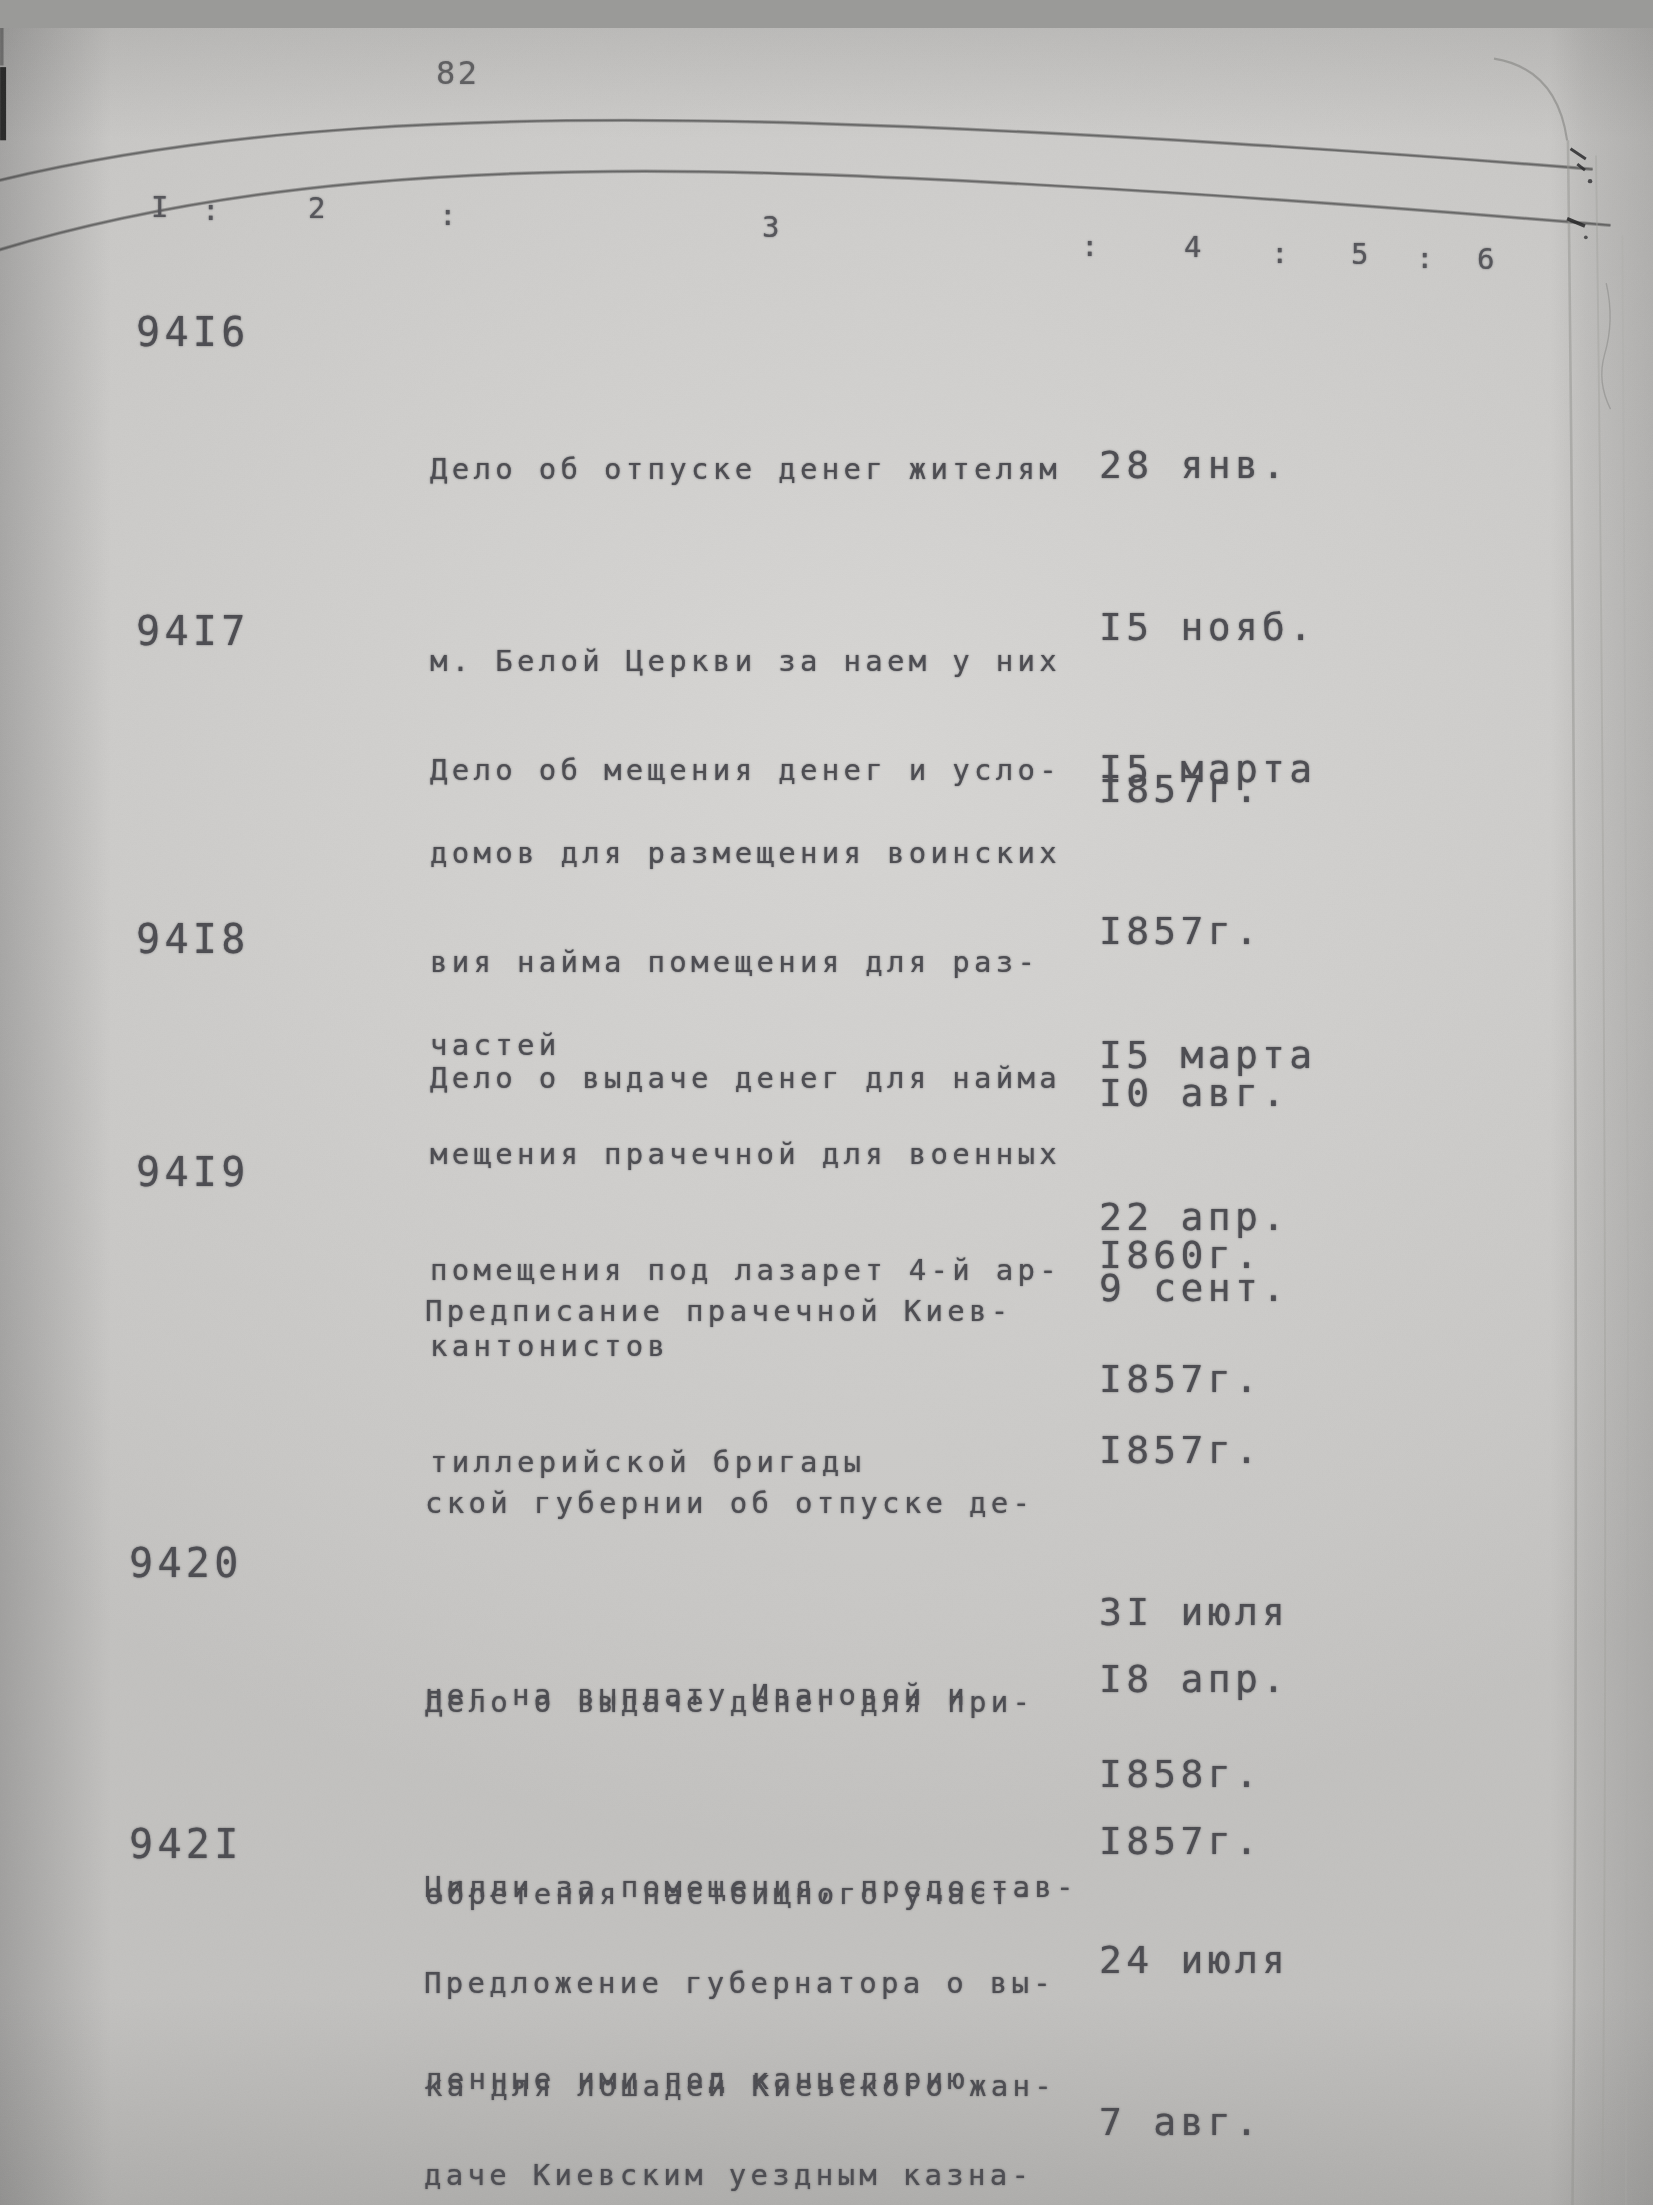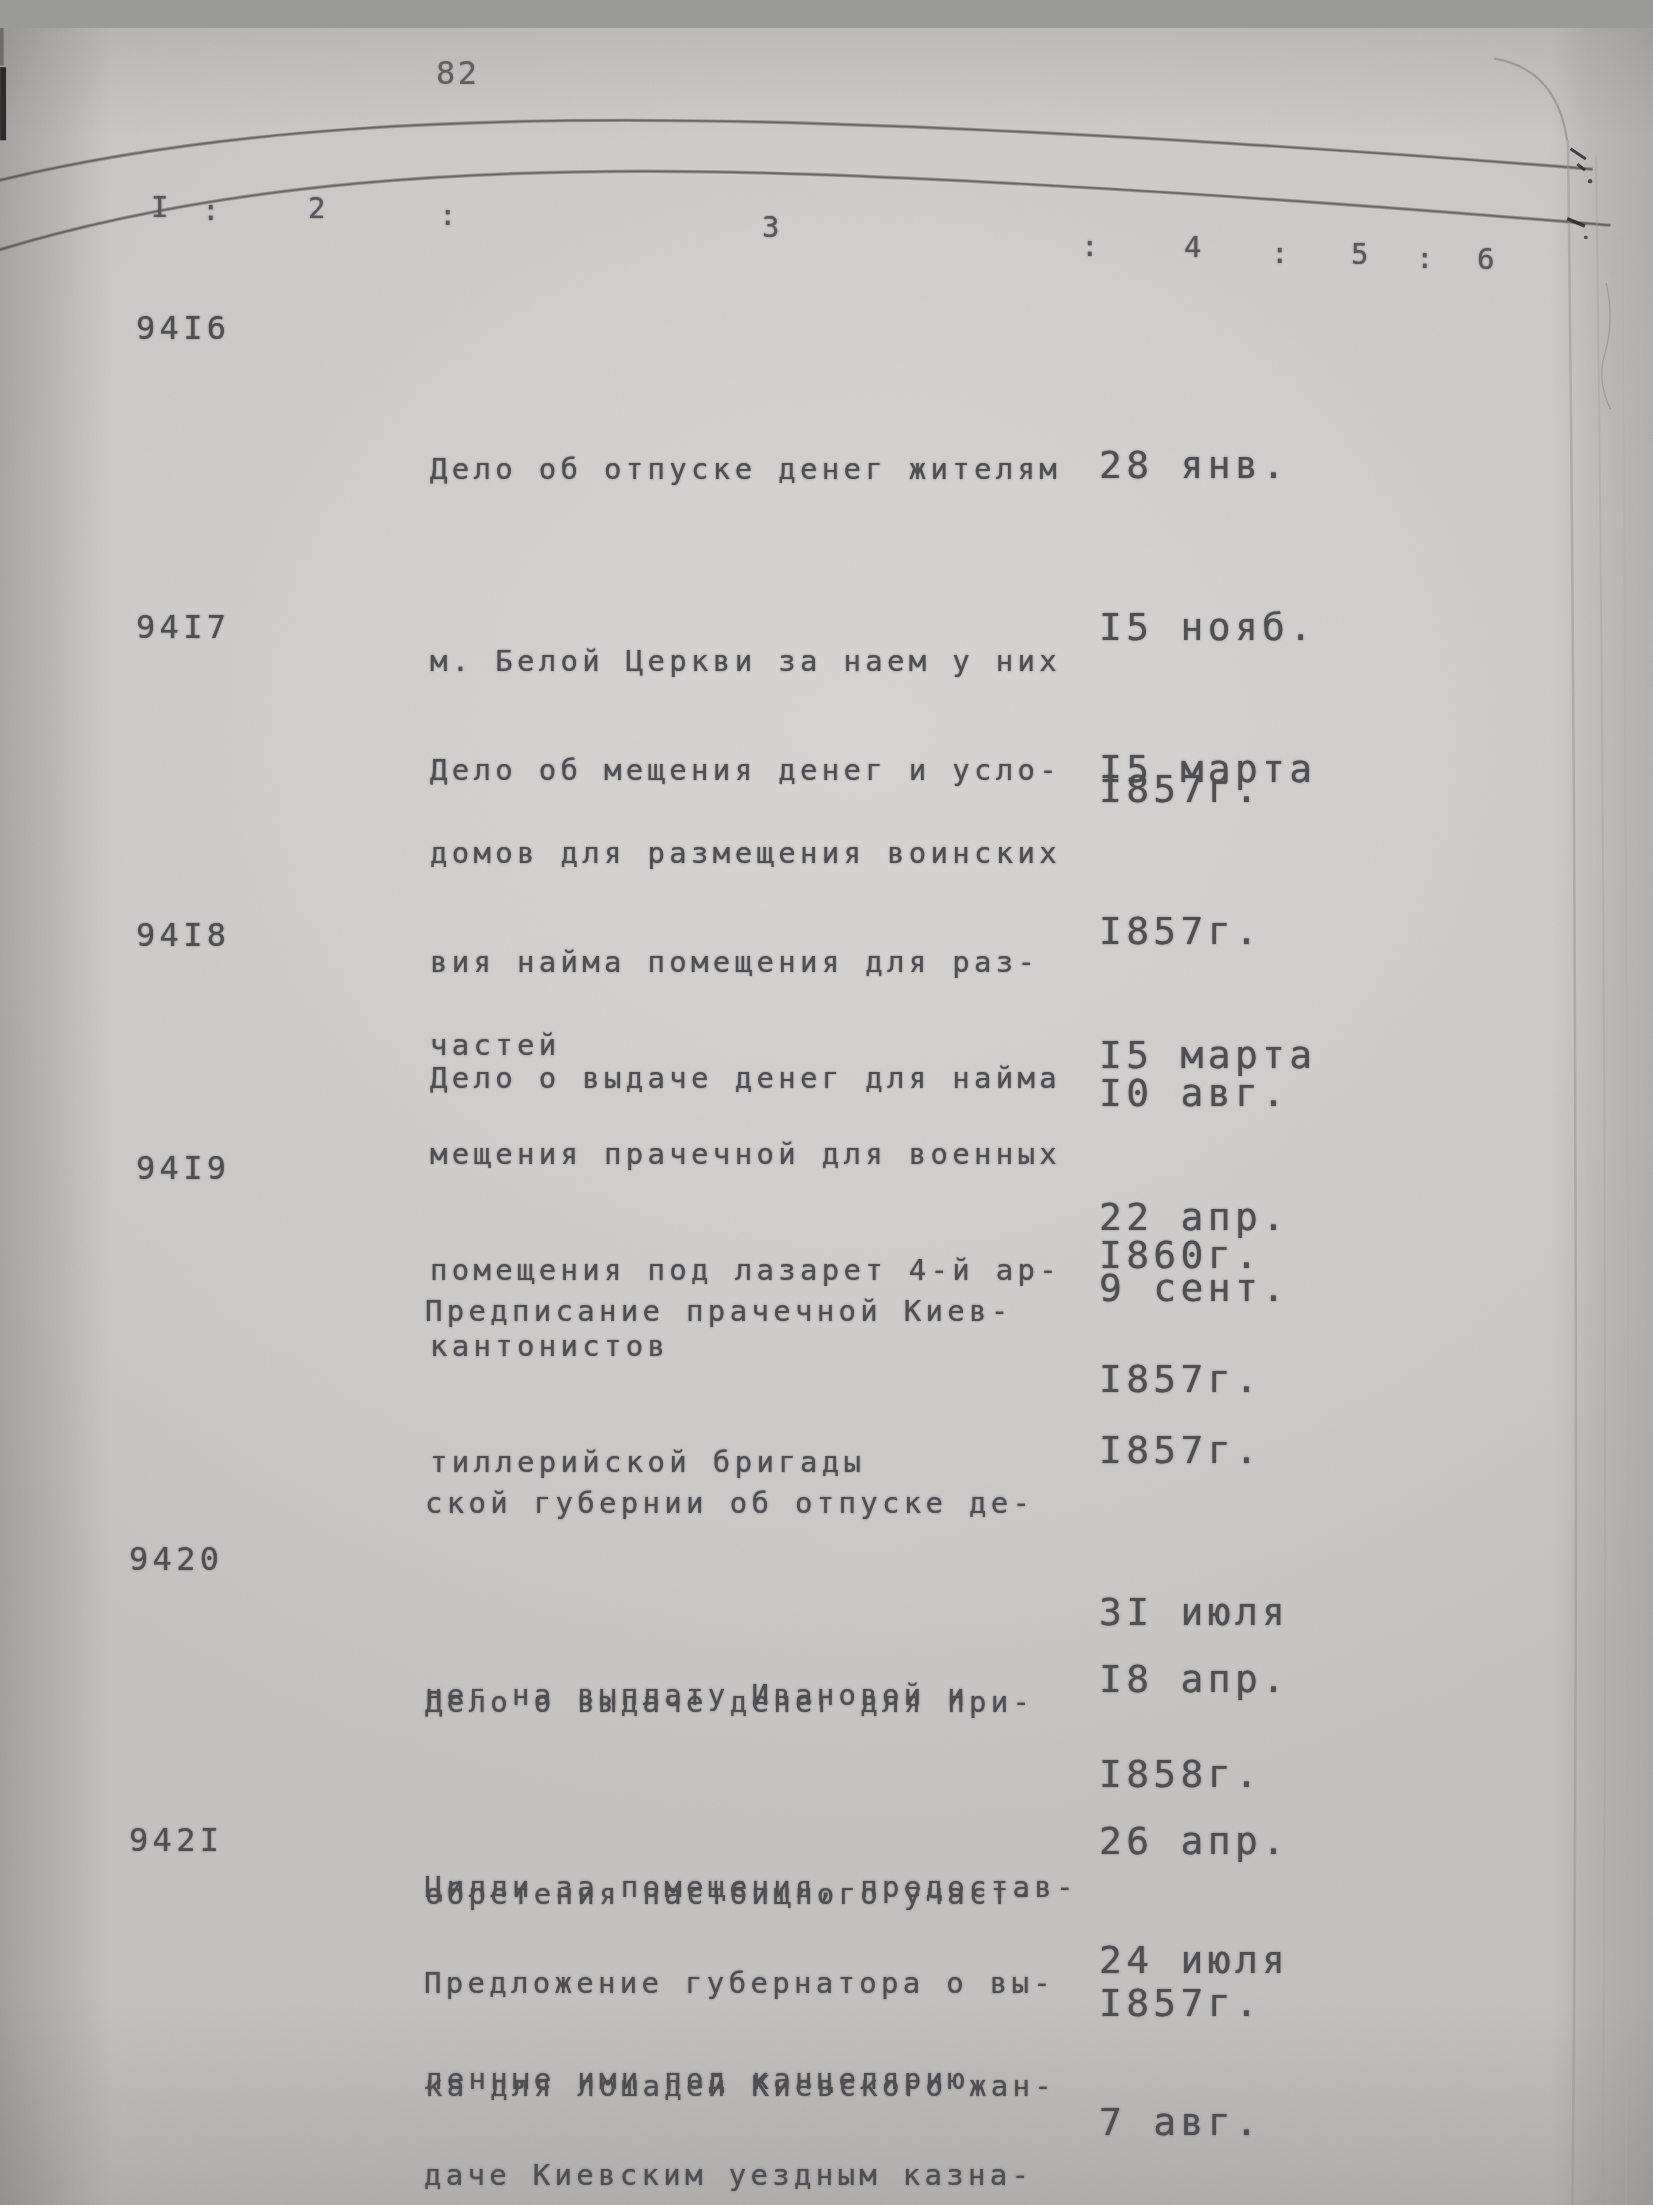--- a/index.html
+++ b/index.html
@@ -14,21 +14,21 @@
     margin-top:28px;
   }
   .abs{position:absolute;}
   .ink{
     color:#4c4c51;
     text-shadow:0 0 1.4px rgba(70,70,75,.75), 0 0 2.6px rgba(90,90,95,.25);
     white-space:pre;
   }
   .page-number{font-size:32px;letter-spacing:2.6px;color:#5e5e60;text-shadow:0 0 1.7px rgba(94,94,96,.6);}
   .hc{font-size:29px;letter-spacing:1.7px;color:#55555a;}
-  .num{font-size:32px;letter-spacing:4.3px;}
+  .num{font-size:40px;letter-spacing:4.3px;}
   .desc{font-size:29px;letter-spacing:4.3px;line-height:64px;width:681px;}
   .dates{font-size:38px;letter-spacing:4.3px;line-height:54px;width:272px;}
   .vig{pointer-events:none;}
   .vig-left{left:0;top:0;bottom:0;width:111px;background:linear-gradient(90deg,rgba(40,40,42,.22),rgba(40,40,42,0));}
   .vig-top{left:0;top:0;right:0;height:111px;background:linear-gradient(180deg,rgba(70,70,68,.12),rgba(70,70,68,0));}
   .vig-bottom{left:0;bottom:0;right:0;height:238px;background:linear-gradient(0deg,rgba(55,55,52,.16),rgba(55,55,52,0));}
   .vig-corner{left:0;bottom:0;width:510px;height:596px;background:radial-gradient(closest-side at 0% 100%,rgba(40,40,40,.18),rgba(40,40,40,0));}
   .edge-band{top:0;bottom:0;left:1550px;right:0;background:linear-gradient(90deg,rgba(0,0,0,0) 0%,rgba(20,20,20,.07) 35%,rgba(20,20,20,.14) 100%);}
   svg.deco{left:0;top:0;pointer-events:none;}
 </style>
@@ -137,21 +137,20 @@
 
   <div class="abs ink num" style="left:129px;top:1512px;">9420</div>
   <div class="abs ink desc" style="left:425px;top:1514px;">
     <div>Дело о выдаче денег для при-</div>
     <div>обретения пастбищного участ-</div>
     <div>ка для лошадей Киевского жан-</div>
     
   </div>
   <div class="abs ink dates" style="left:1099px;top:1516px;">
     <div>I8 апр.</div>
-    <div>26 апр.</div>
     <div>I857г.</div>
   </div>
 
   <div class="abs ink num" style="left:129px;top:1793px;">942I</div>
   <div class="abs ink desc" style="left:424px;top:1795px;">
     <div>Предложение губернатора о вы-</div>
     <div>даче Киевским уездным казна-</div>
     
     
     

